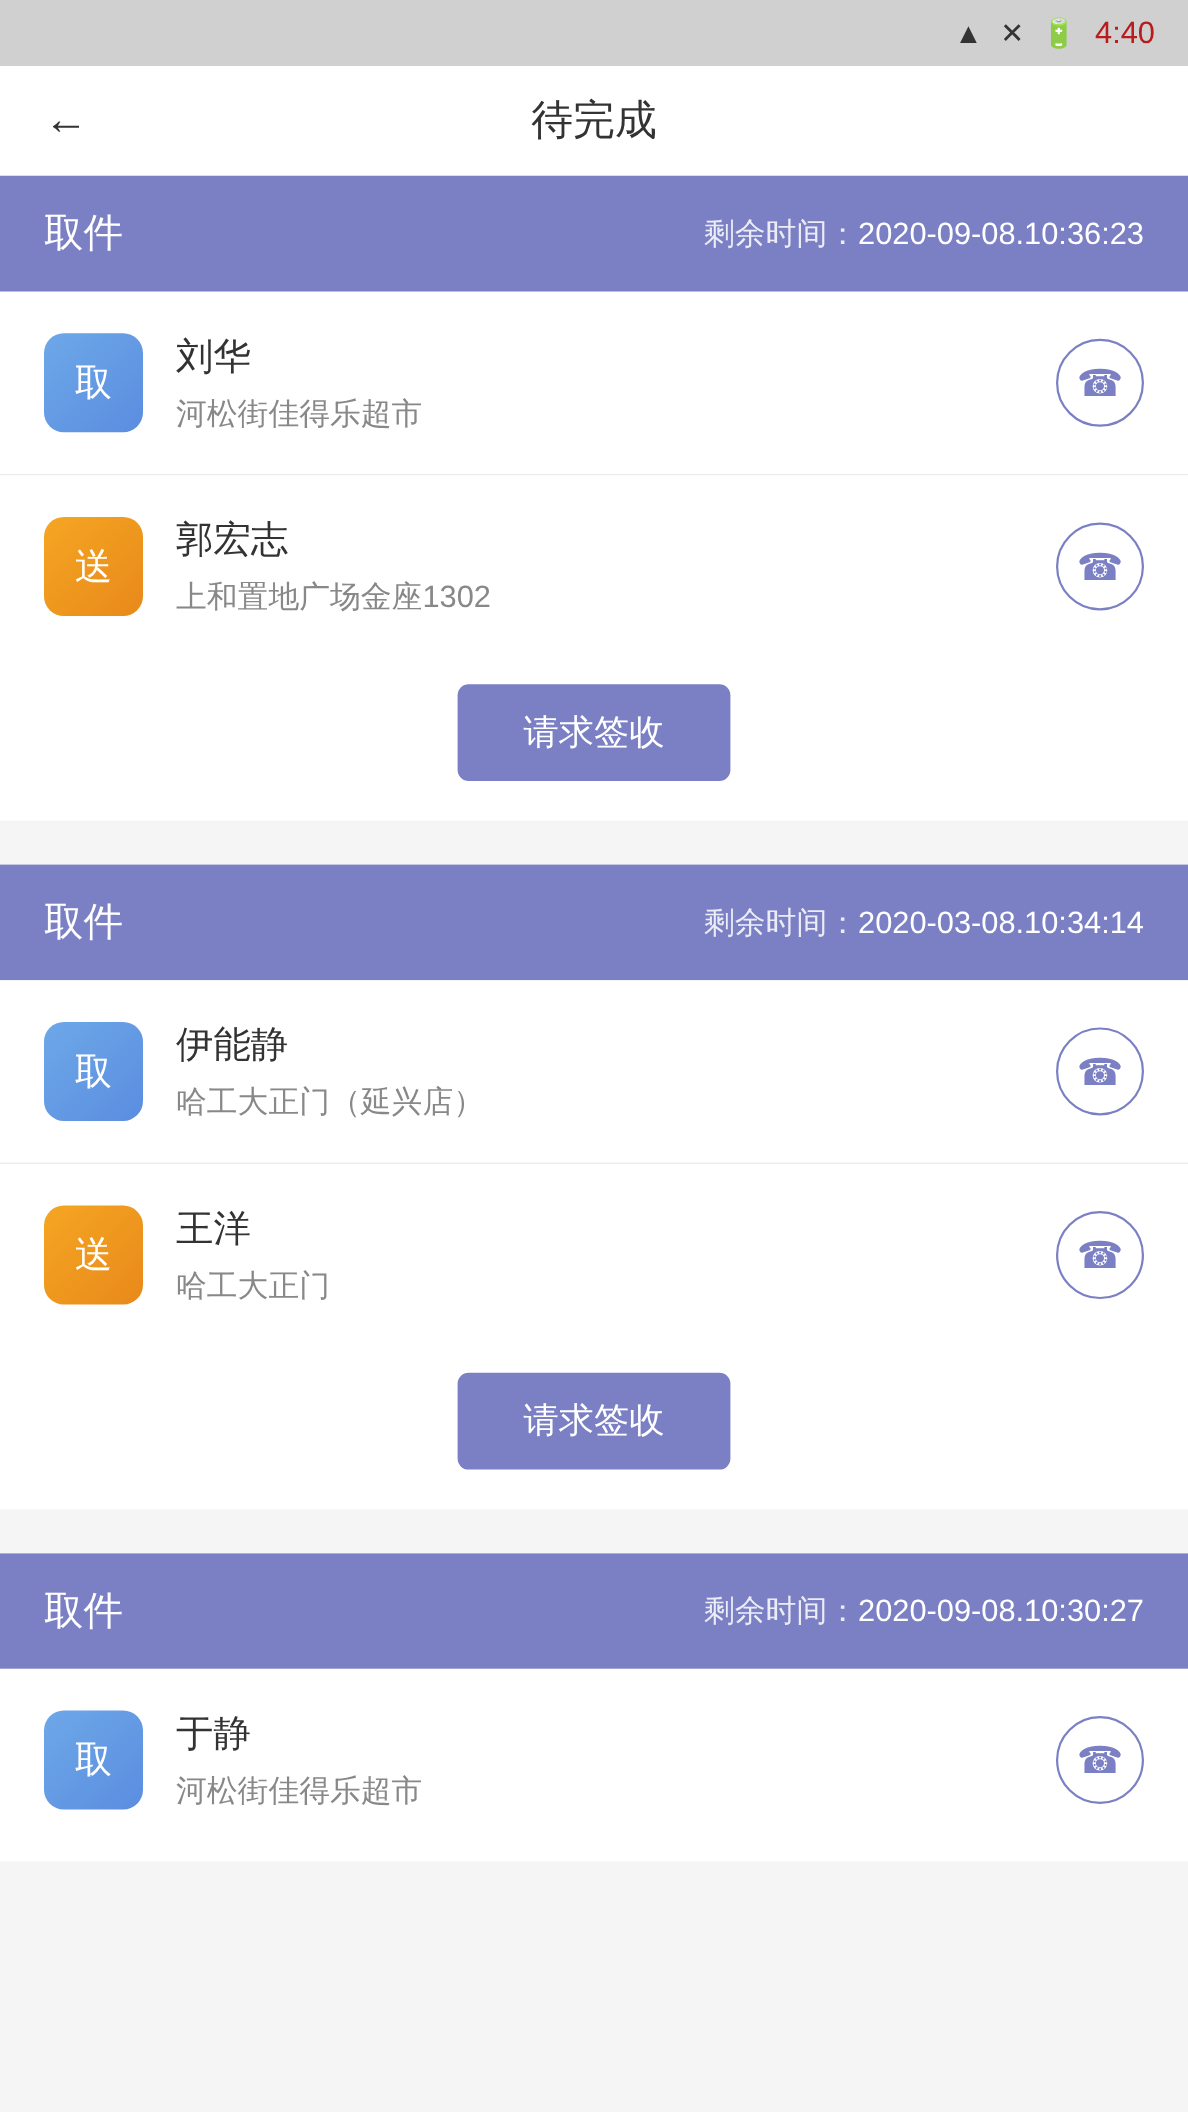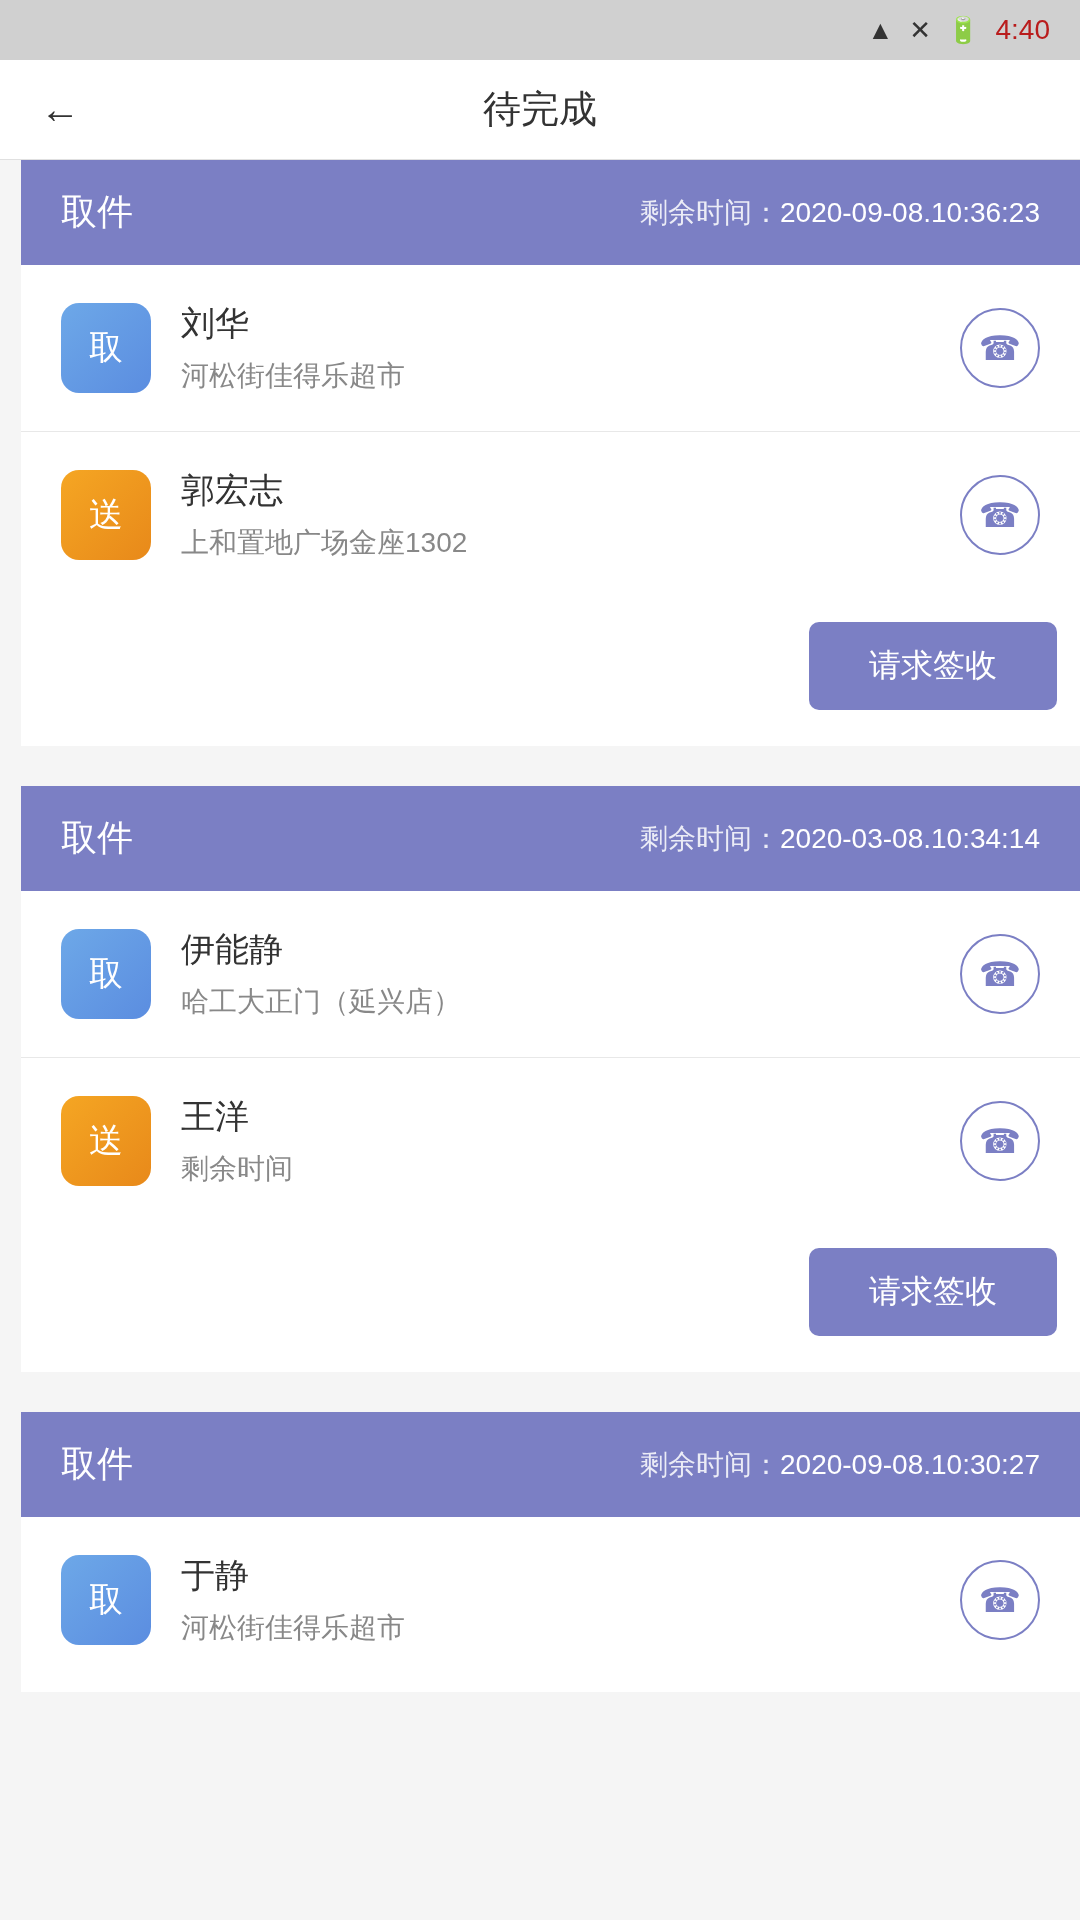--- a/index.html
+++ b/index.html
@@ -54,21 +54,20 @@
     .nav-title {
       font-size: 38px;
       font-weight: 500;
       color: #333;
     }
 
     
     .order-card {
       background: #fff;
       margin-bottom: 20px;
-      margin-left: 21px;
     }
 
     
     .card-header {
       background: #7b7fc4;
       padding: 28px 40px;
       display: flex;
       align-items: center;
       justify-content: space-between;
     }
@@ -145,21 +144,21 @@
       flex-shrink: 0;
     }
     .phone-icon {
       font-size: 34px;
       color: #7b7fc4;
     }
 
     
     .sign-row {
       display: flex;
-      justify-content: flex-end;
+      justify-content: center;
       padding: 24px 23px 36px;
     }
     .sign-btn {
       background: #7b7fc4;
       color: #fff;
       font-size: 32px;
       padding: 22px 60px;
       border-radius: 10px;
       border: none;
       cursor: pointer;
@@ -241,21 +240,21 @@
         </div>
         <div class="phone-btn">
           <span class="phone-icon">☎</span>
         </div>
       </div>
 
       <div class="person-row">
         <div class="avatar avatar-deliver">送</div>
         <div class="person-info">
           <div class="person-name">王洋</div>
-          <div class="person-address">剩余时间</div>
+          <div class="person-address">哈工大正门</div>
         </div>
         <div class="phone-btn">
           <span class="phone-icon">☎</span>
         </div>
       </div>
 
     <div class="sign-row">
       <button class="sign-btn">请求签收</button>
     </div>
 

